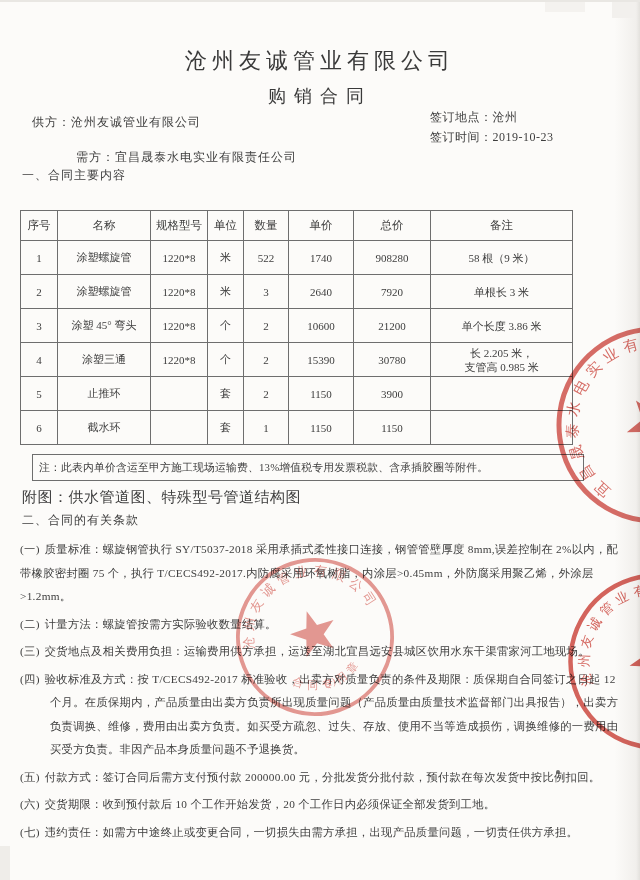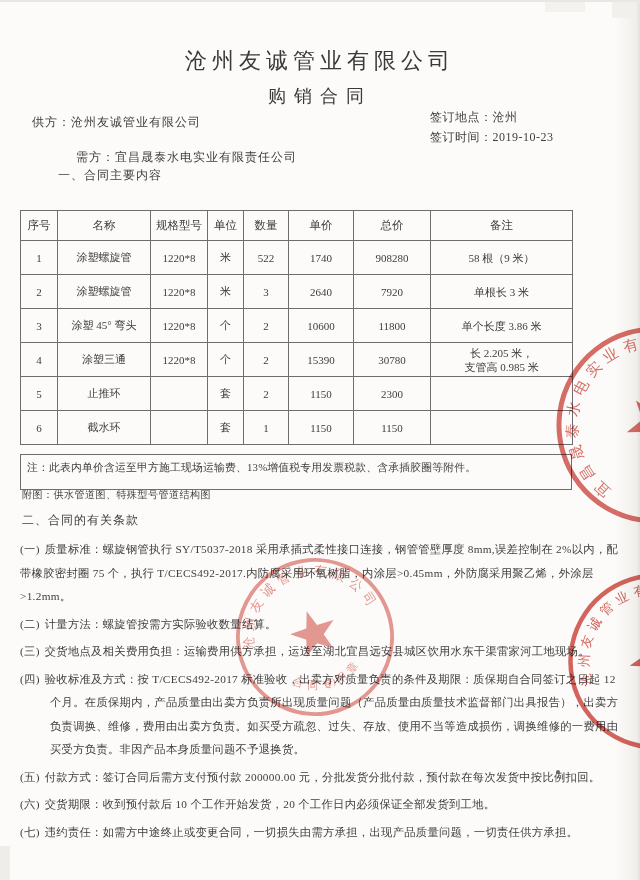--- a/index.html
+++ b/index.html
@@ -22,43 +22,43 @@
     position:absolute; left:0; top:46px; width:640px;
     text-align:center; font-size:22px; letter-spacing:5px; color:#3a3a3a;
   }
   .doc-title{
     position:absolute; left:0; top:84px; width:640px;
     text-align:center; font-size:18px; letter-spacing:8px; color:#3a3a3a;
   }
   .party-supplier{ position:absolute; left:32px; top:114px; font-size:12px; letter-spacing:1px;text-align:right; }
   .party-buyer{ position:absolute; left:32px; top:149px; font-size:12px; letter-spacing:1px;margin-left:44px; }
   .meta-block{ position:absolute; left:430px; top:108px; font-size:12px; line-height:19.5px; letter-spacing:.5px; }
-  .sec-heading1{ position:absolute; left:22px; top:167px; font-size:12px; letter-spacing:1px;margin-left:36px; }
+  .sec-heading1{ position:absolute; left:22px; top:167px; font-size:12px; letter-spacing:1px; }
   .sec-heading2{ position:absolute; left:22px; top:512px; font-size:12px; letter-spacing:1px; }
-  .attachment{ position:absolute; left:22px; top:488px; font-size:10px; letter-spacing:.5px; }
+  .attachment{ position:absolute; left:22px; top:488px; font-size:15px; letter-spacing:.5px; }
 
   .items-table{
     position:absolute; left:20px; top:186px; width:552px;
     border-collapse:collapse; table-layout:fixed;margin-top:24px;
   }
   .items-table th,.items-table td{
     border:1px solid #6e6e6e;
     text-align:center; vertical-align:middle;
     font-weight:normal; font-size:11px; color:#3d3d3d;
     padding:0 2px;
   }
   .items-table th{ height:30px; font-size:11.5px; }
   .items-table td{ height:34px; }
   .items-table .total-row td{ height:30px; }
   .cell-remark{ white-space:pre-line; line-height:14px; }
   col.c-idx{width:37px;} col.c-name{width:93px;} col.c-spec{width:57px;} col.c-unit{width:36px;}
   col.c-qty{width:45px;} col.c-price{width:65px;} col.c-total{width:77px;} col.c-remark{width:142px;}
 
   .table-footnote{
-    position:absolute; left:20px; top:454px; width:552px; height:36px;
+    position:absolute; left:32px; top:454px; width:552px; height:27px;
     border:1px solid #6e6e6e;
     font-size:10.8px; line-height:25px; padding-left:6px;
     letter-spacing:.2px; color:#3d3d3d;
     background:transparent;
   }
 
   .terms{ position:absolute; left:20px; top:538px; width:600px; }
   .clause{ font-size:11.3px; line-height:23.5px; letter-spacing:.3px; margin-bottom:4px; color:#3d3d3d; }
   .clause .marker{ margin-right:5px; }
   .clause.hang{ padding-left:30px; text-indent:-30px; }
@@ -141,42 +141,42 @@
       <td>7920</td>
       <td class="cell-remark">单根长 3 米</td>
     </tr>
     <tr>
       <td>3</td>
       <td>涂塑 45° 弯头</td>
       <td>1220*8</td>
       <td>个</td>
       <td>2</td>
       <td>10600</td>
-      <td>11800</td>
+      <td>21200</td>
       <td class="cell-remark">单个长度 3.86 米</td>
     </tr>
     <tr>
       <td>4</td>
       <td>涂塑三通</td>
       <td>1220*8</td>
       <td>个</td>
       <td>2</td>
       <td>15390</td>
       <td>30780</td>
       <td class="cell-remark">长 2.205 米，
 支管高 0.985 米</td>
     </tr>
     <tr>
       <td>5</td>
       <td>止推环</td>
       <td></td>
       <td>套</td>
       <td>2</td>
       <td>1150</td>
-      <td>2300</td>
+      <td>3900</td>
       <td class="cell-remark"></td>
     </tr>
     <tr>
       <td>6</td>
       <td>截水环</td>
       <td></td>
       <td>套</td>
       <td>1</td>
       <td>1150</td>
       <td>1150</td>

